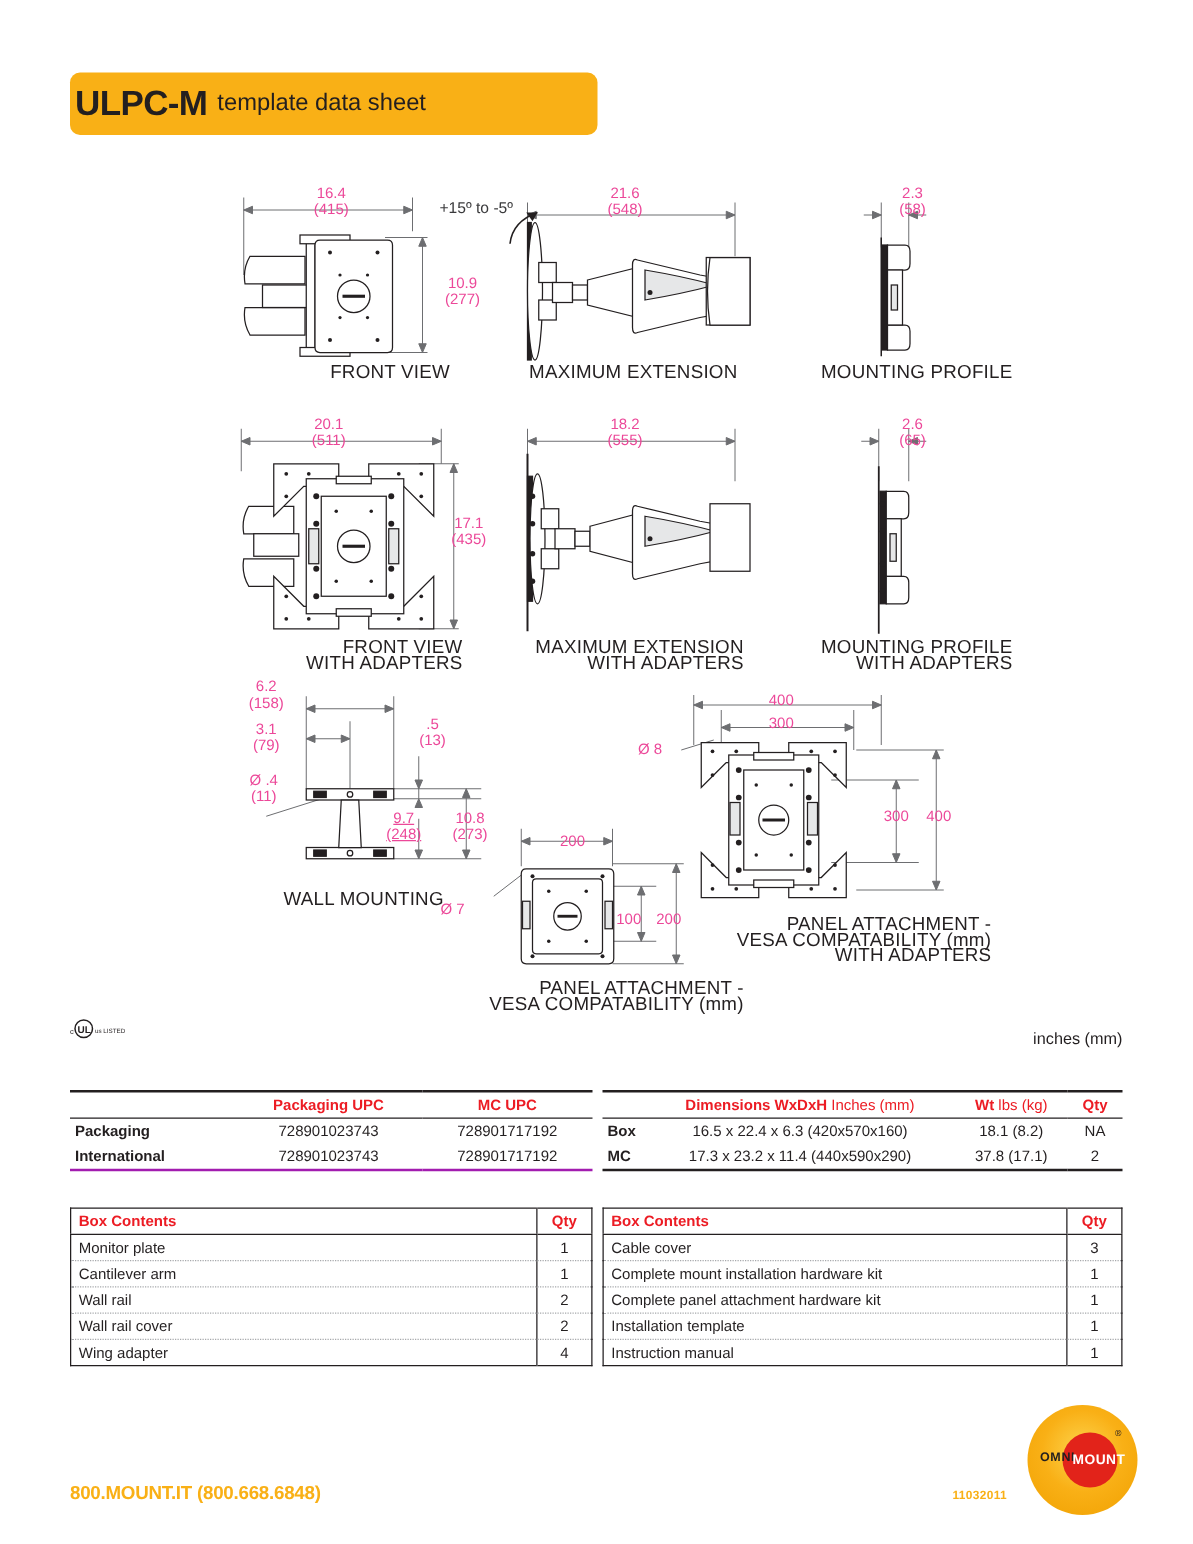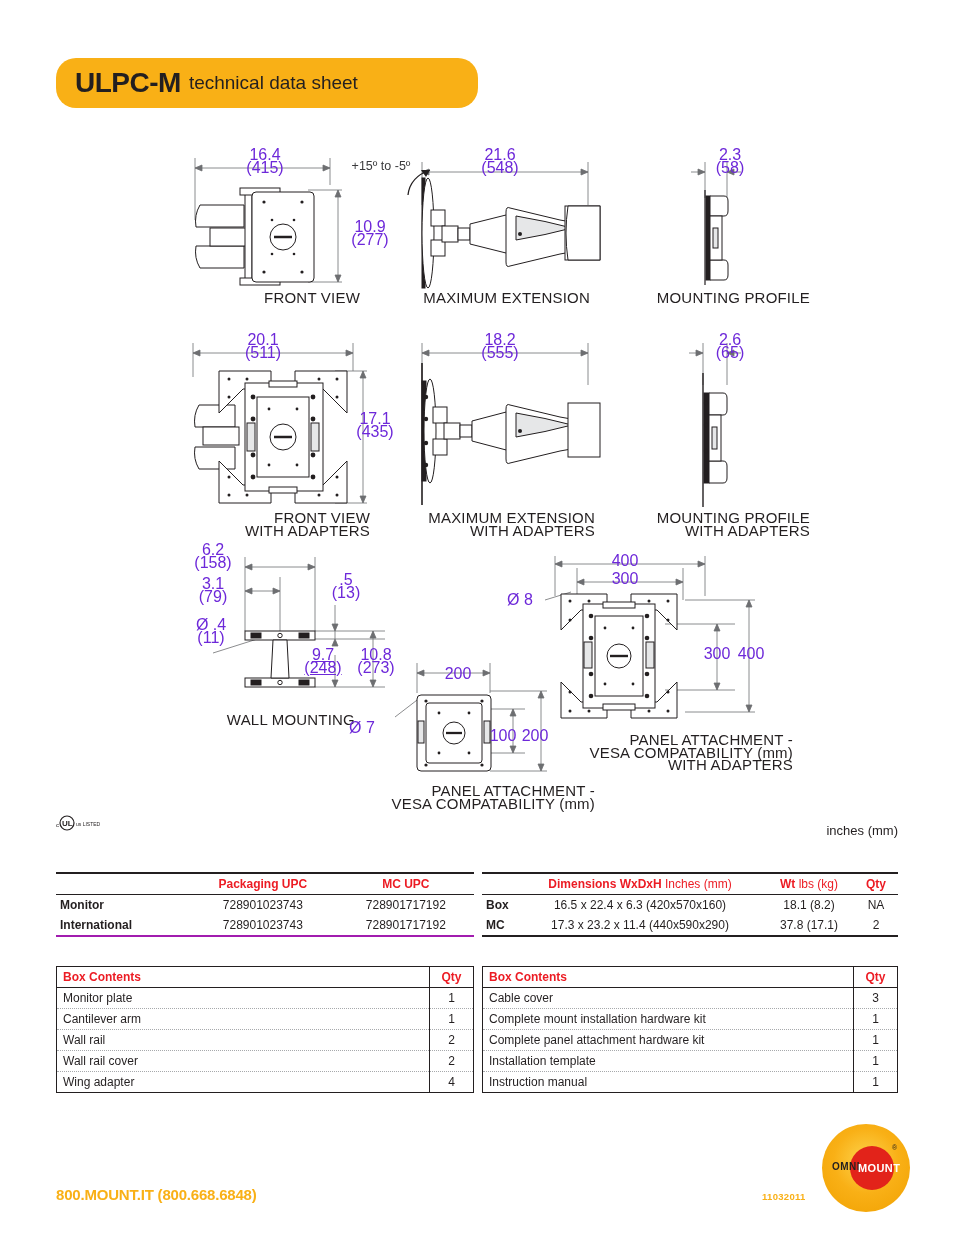--- a/index.html
+++ b/index.html
@@ -11,42 +11,42 @@
     color:#231f20;
     position:relative;
     overflow:hidden;
   }
 
   
   #header-banner{
     position:absolute; left:56px; top:58px;
     width:422px; height:50px;
     background:#f9b016;
-    border-radius:20px;
+    border-radius:8px;
     display:flex; align-items:center;
-    padding-left:19px;
+    padding-left:4px;
   }
   #header-banner .model{
     font-size:28px; font-weight:bold; letter-spacing:-0.5px;
     color:#231f20; font-family:"Liberation Sans", sans-serif;
   }
   #header-banner .subtitle{
     font-size:19px; color:#231f20; margin-left:8px;
   }
 
   
   #drawings{ position:absolute; left:0; top:130px; width:954px; height:700px; }
   .dwg-label{
     position:absolute; text-align:right;
     font-size:15px; color:#231f20; line-height:12.5px;
     letter-spacing:0.2px;
     white-space:pre-line;
   }
   .dim-txt{
-    position:absolute; font-size:16px; color:#6d28d9;
+    position:absolute; font-size:12px; color:#ec4899;
     text-align:center; line-height:13px; white-space:pre-line;
   }
   .dim-txt.dark{ color:#3a3a3c; }
   svg.dwg{ position:absolute; overflow:visible; }
 
   
   #ul-mark{ position:absolute; left:56px; top:813px; }
   #unit-note{ position:absolute; right:56px; top:823px; font-size:13px; color:#231f20; }
 
   
@@ -123,21 +123,21 @@
   }
   #omni-logo .tm{
     position:absolute; left:70px; top:20px; font-size:7px; color:#231f20;
   }
 </style>
 </head>
 <body>
 
 <div id="header-banner">
   <span class="model">ULPC-M</span>
-  <span class="subtitle">technical data sheet</span>
+  <span class="subtitle">template data sheet</span>
 </div>
 
 <div id="drawings">
 
   <svg class="dwg" style="left:190px; top:20px;" width="185" height="155" viewBox="0 0 185 155">
     <g stroke="#6d6e71" stroke-width="0.8" fill="none">
       <line x1="5" y1="8" x2="5" y2="70"></line>
       <line x1="140" y1="8" x2="140" y2="35"></line>
       <line x1="5" y1="18" x2="140" y2="18"></line>
       <path d="M5,18 l7,-3 l0,6 z" fill="#6d6e71"></path>
@@ -525,21 +525,21 @@
 <table class="tbl" id="upc-table">
   <thead>
     <tr class="hdr-row">
       <th class="blank" style="width:132px;"></th>
       <th>Packaging UPC</th>
       <th>MC UPC</th>
     </tr>
   </thead>
   <tbody>
     <tr>
-      <td class="rowname">Monitor</td>
+      <td class="rowname">Packaging</td>
       <td>728901023743</td>
       <td>728901717192</td>
     </tr>
     <tr>
       <td class="rowname">International</td>
       <td>728901023743</td>
       <td>728901717192</td>
     </tr>
   </tbody>
 </table>

